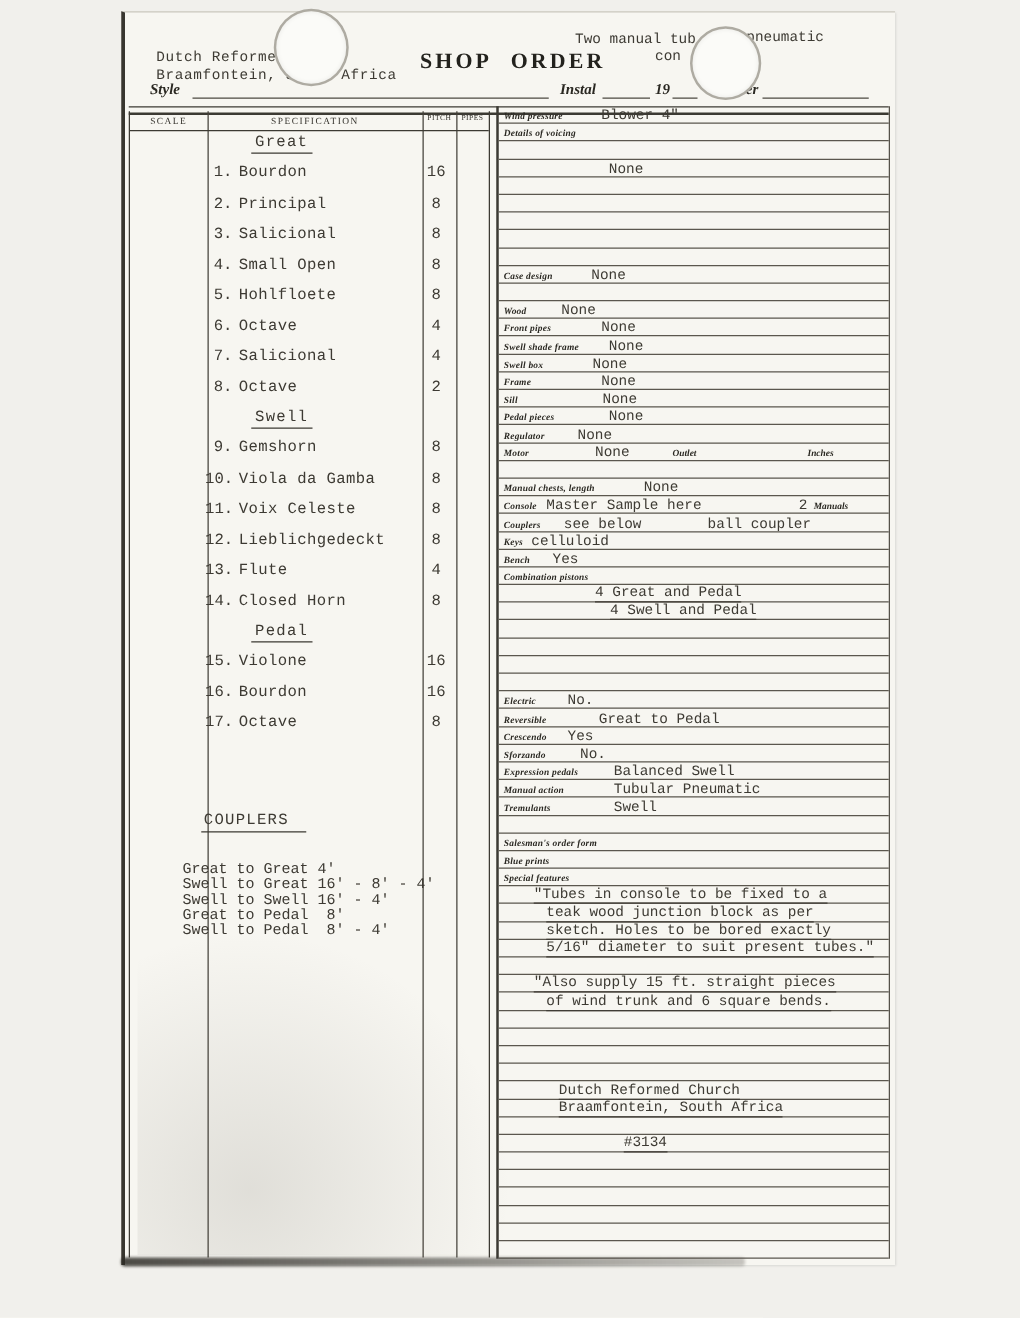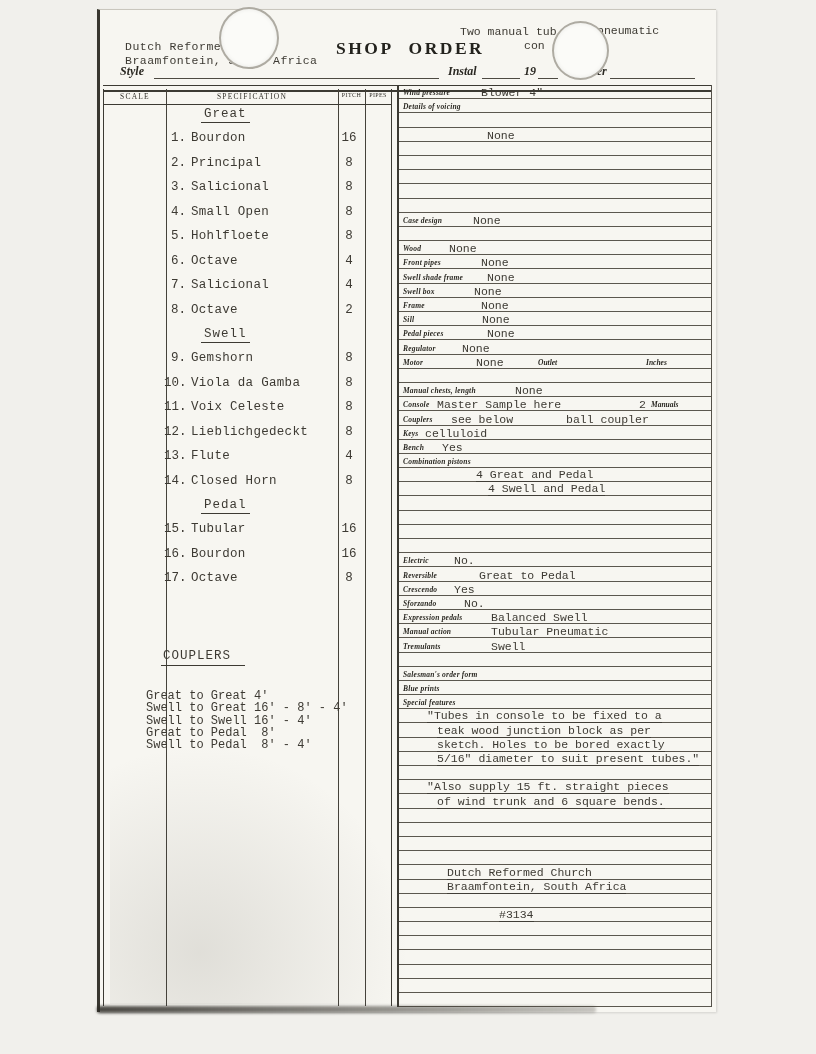--- a/index.html
+++ b/index.html
@@ -212,21 +212,21 @@
         <span class="name t">Closed Horn</span>
         <span class="pitch t">8</span>
       </div>
         <div class="srow sec">
 
         <span class="name t">Pedal</span>
 
       </div>
         <div class="srow">
         <span class="num t">15.</span>
-        <span class="name t">Tubular</span>
+        <span class="name t">Violone</span>
         <span class="pitch t">16</span>
       </div>
         <div class="srow">
         <span class="num t">16.</span>
         <span class="name t">Bourdon</span>
         <span class="pitch t">16</span>
       </div>
         <div class="srow">
         <span class="num t">17.</span>
         <span class="name t">Octave</span>

